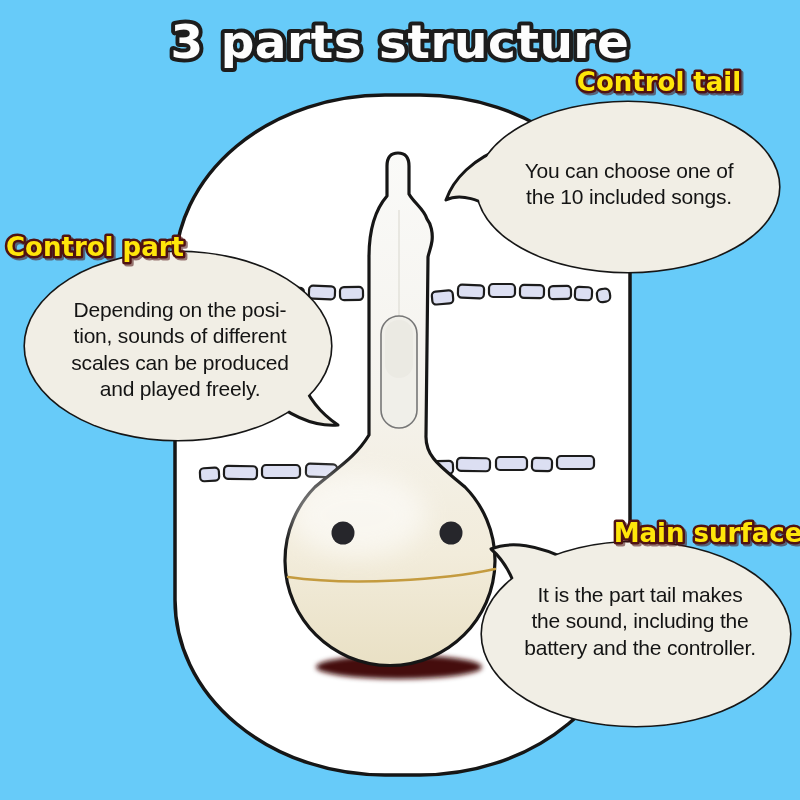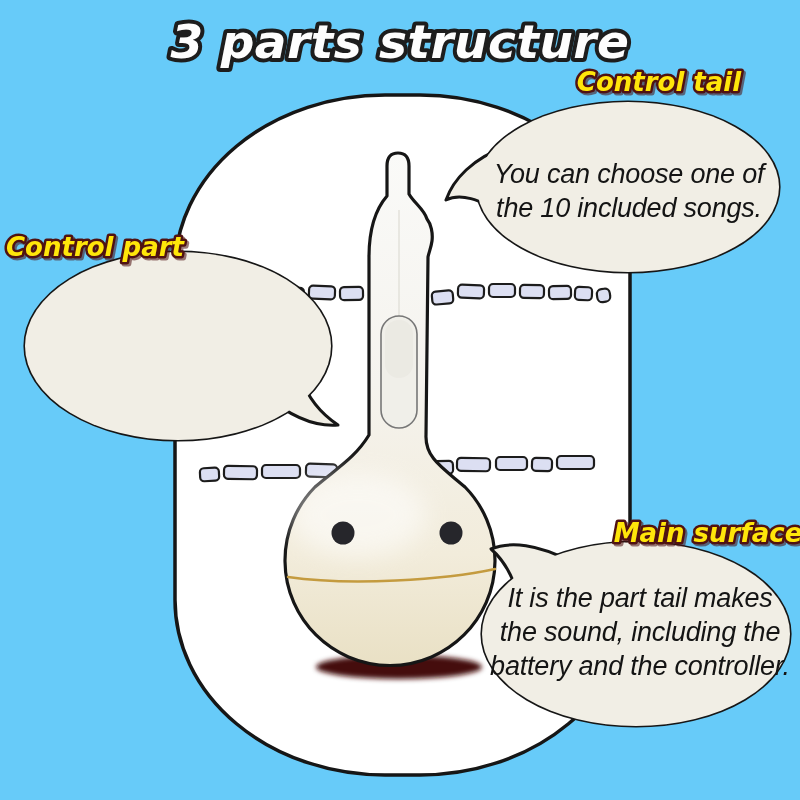--- a/index.html
+++ b/index.html
@@ -3,29 +3,29 @@
 <meta charset="utf-8">
 <style>
   html, body { margin: 0; padding: 0; }
   body {
     width: 800px; height: 800px;
     background: #67CBF9;
     position: relative;
     overflow: hidden;
     font-family: "Liberation Sans", sans-serif;
   }
-  .stage { position: absolute; inset: 0; width: 800px; height: 647px; font-style: italic; }
+  .stage { position: absolute; inset: 0; width: 800px; height: 647px; }
   svg.art { position: absolute; left: 0; top: 0; z-index: 1; }
   .bubble-text {
     position: absolute;
     z-index: 2;
     text-align: center;
     color: #141414;
     font-family: "Liberation Sans", sans-serif;
-    font-size: 27px;
+    font-size: 21px;
     line-height: 1.25;
     letter-spacing: -0.2px;
     white-space: pre-line;
   }
   .title-text {
     font-family: "DejaVu Sans", sans-serif;
     font-weight: bold;
     font-size: 47px;
     fill: #FDFDFD;
     stroke: #1D1D1D;
@@ -138,18 +138,22 @@
 
     <text class="title-text" x="400" y="58" text-anchor="middle">3 parts structure</text>
     <text class="part-label" x="659" y="91" text-anchor="middle">Control tail</text>
     <text class="part-label" x="95" y="256" text-anchor="middle">Control part</text>
     <text class="part-label" x="708" y="542" text-anchor="middle">Main surface</text>
   </svg>
 
   <div class="bubble-text" style="left:477px; top:158px; width:304px;">You can choose one of
 the 10 included songs.</div>
 
+  <div class="bubble-text" style="left:25px; top:297px; width:310px;">Depending on the posi-
+tion, sounds of different
+scales can be produced
+and played freely.</div>
 
   <div class="bubble-text" style="left:487px; top:582px; width:306px;">It is the part tail makes
 the sound, including the
 battery and the controller.</div>
 
 </div>
 
 </body></html>

